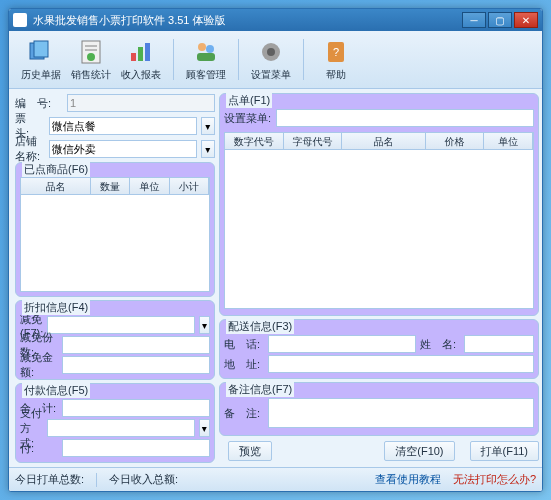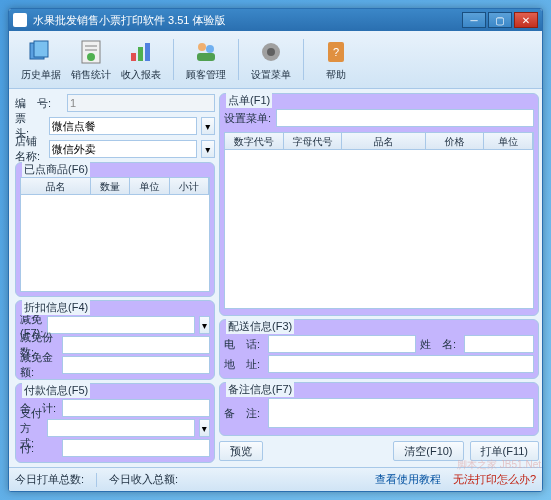--- a/index.html
+++ b/index.html
@@ -23,21 +23,21 @@
 .form-row { display:flex; align-items:center; gap:4px; height: 20px; }
 .form-label { width: 48px; color:#234; }
 .form-label.short { width: 40px; }
 input[type=text], select { border:1px solid #a8c8e8; background:#fff; height:18px; padding:0 2px; font-size:11px; }
 input[disabled] { background:#f0f4f8; color:#888; }
 .fieldset { border:1px solid #a8c8e8; border-radius:6px; padding: 14px 4px 4px 4px; position:relative; background:#c4b5fd; }
 .fs-legend { position:absolute; top:-1px; left:6px; background:#eaf3fb; padding:0 2px; color:#234; font-size:11px; }
 .grid-head { display:flex; background:linear-gradient(#f0f6fc,#dce8f4); border:1px solid #a8c8e8; height:18px; }
 .grid-head .gh { border-right:1px solid #a8c8e8; padding:2px 4px; font-size:10px; color:#234; text-align:center; }
 .grid-body { border:1px solid #a8c8e8; border-top:none; background:#fff; }
-.btn { border:1px solid #a8c8e8; background:linear-gradient(#f8fbfe,#e0ecf6); height:20px; padding:0 10px; cursor:pointer; border-radius:2px; color:#234; }
+.btn { border:1px solid #a8c8e8; background:linear-gradient(#f8fbfe,#e0ecf6); height:20px; padding:0 10px; cursor:pointer; border-radius:2px; color:#234;margin-left:9px; }
 .small-btn { width:22px; height:18px; border:1px solid #a8c8e8; background:linear-gradient(#f8fbfe,#e0ecf6); cursor:pointer; font-size:10px; }
 .statusbar { height:24px; background:linear-gradient(#e8f2fb,#d0e4f5); border-top:1px solid #a8c8e8; display:flex; align-items:center; padding:0 6px; gap:12px; color:#234; font-size:10px; }
 .statusbar .link { color:#0050a0; cursor:pointer; }
 .statusbar .link.red { color:#c02010; }
 .watermark { position:absolute; right:10px; bottom:28px; color:#e0a8a8; font-size:10px; opacity:0.6; pointer-events:none; }
 .button-row { display:flex; justify-content:space-between; padding:2px 0; }
 .button-row .right-group { display:flex; gap:6px; }
 </style>
 </head>
 <body>
@@ -243,15 +243,13 @@
 
   <div class="statusbar">
     <span>今日打单总数:</span>
     <span style="border-left:1px solid #a8c8e8;height:14px"></span>
     <span>今日收入总额:</span>
     <span style="flex:1"></span>
     <span class="link">查看使用教程</span>
     <span class="link red">无法打印怎么办?</span>
   </div>
 
-  <div class="watermark">脚本之家
-JB51.Net</div>
 </div>
 
 </body></html>

